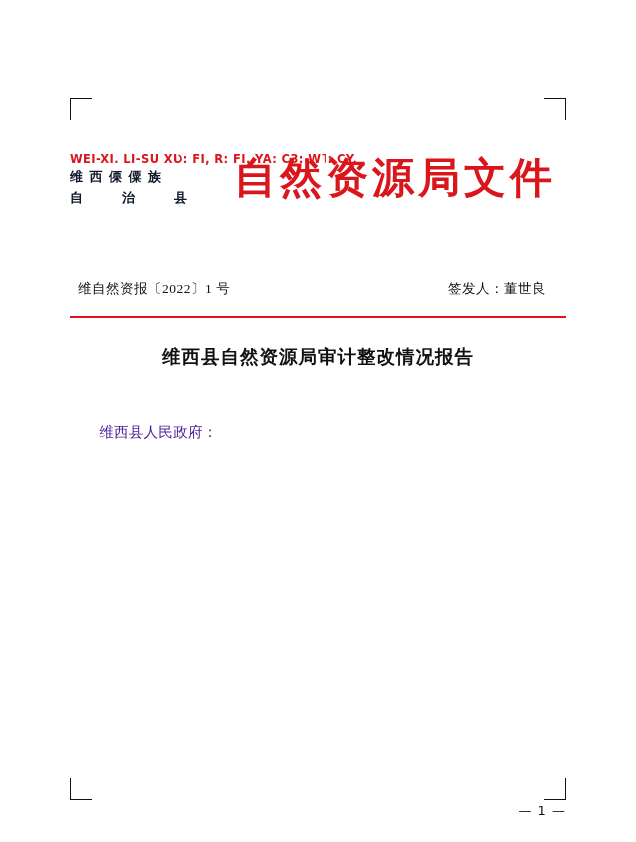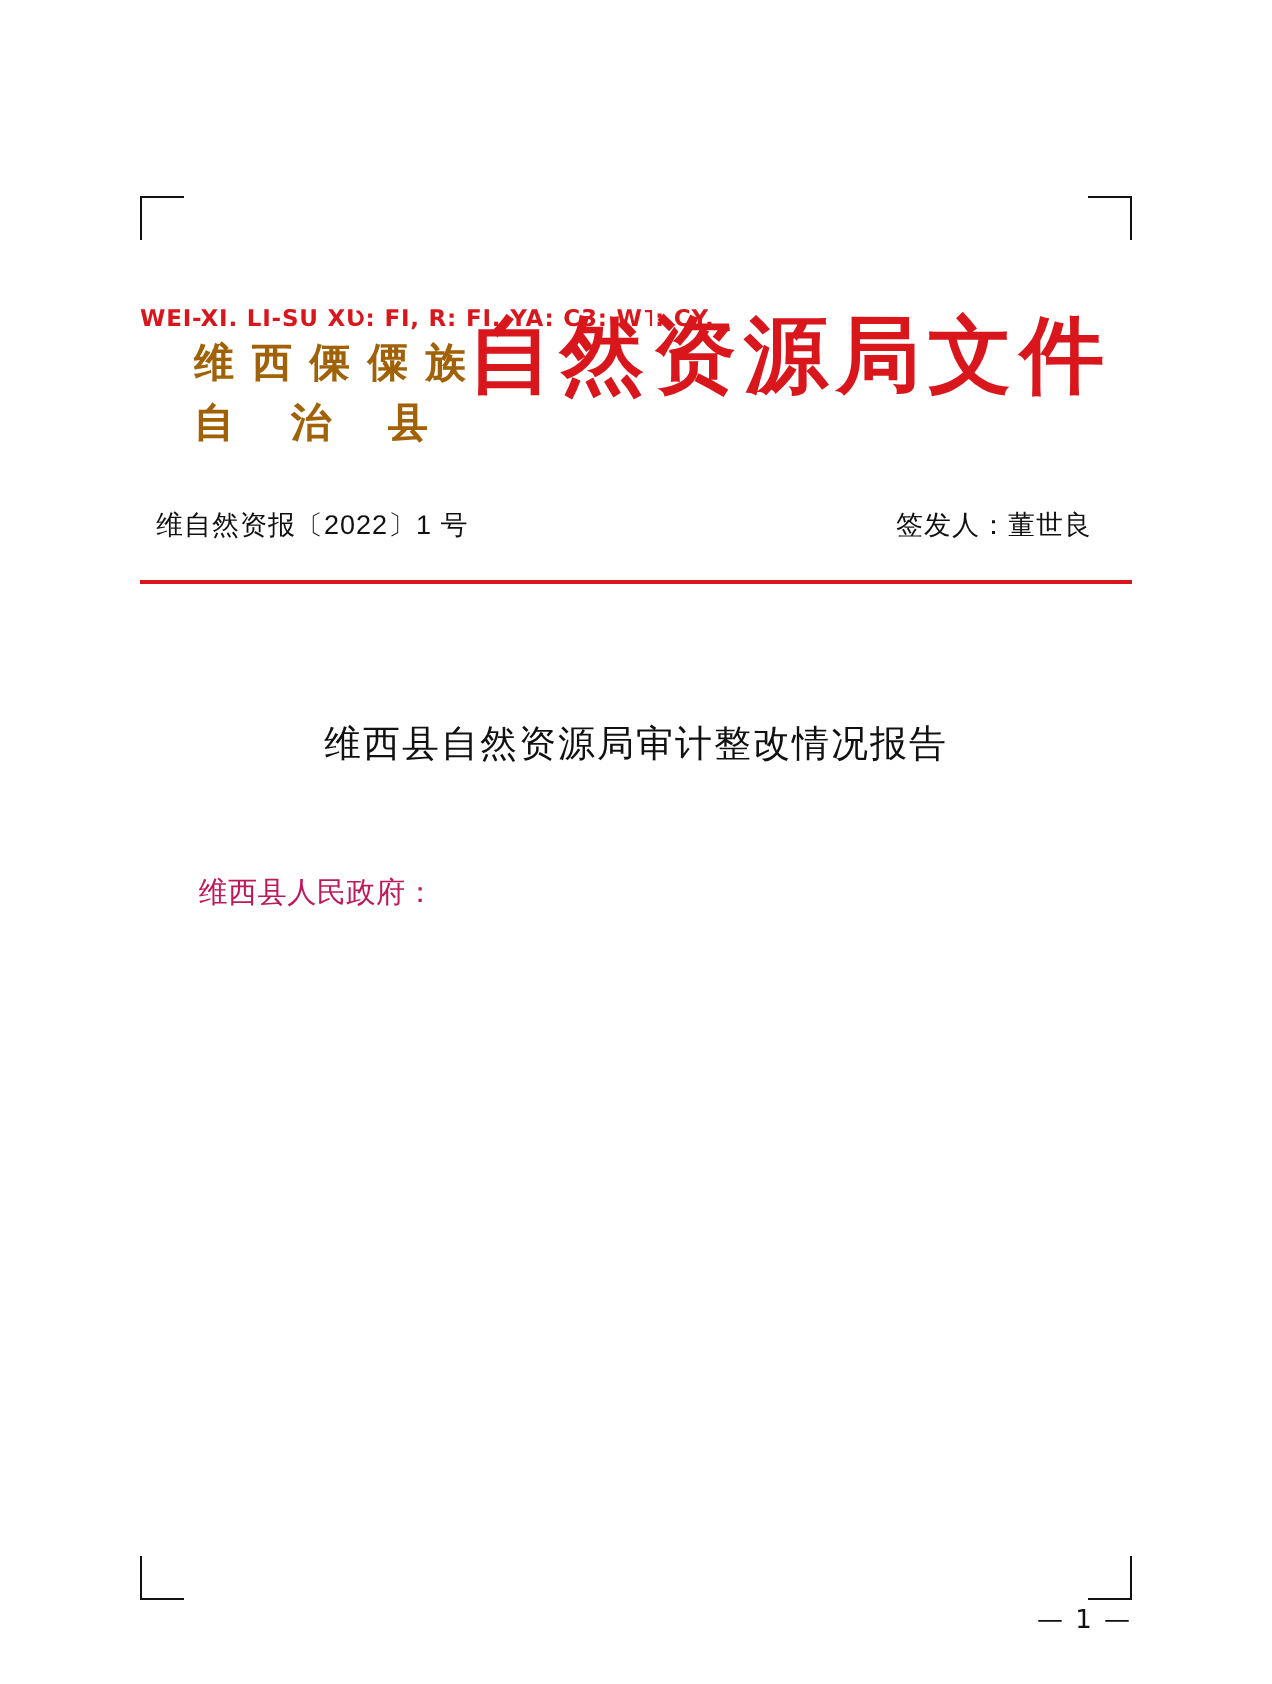--- a/index.html
+++ b/index.html
@@ -71,28 +71,27 @@
     font-weight: bold;
     font-size: 11.5px;
     letter-spacing: 0.4px;
     white-space: nowrap;
     line-height: 1.25;
   }
   .mast-line-latin.second {
     margin-top: 20px;
   }
   .mast-line-han {
-    color: #a16207;
+    color: #0f172a;
     font-family: "DejaVu Sans", sans-serif;
     font-weight: bold;
-    font-size: 20px;
+    font-size: 13px;
     letter-spacing: 1px;
     margin-top: 2px;
     white-space: nowrap;
-    margin-left: 27px;
   }
   .mast-line-han.spaced {
     letter-spacing: 1px;
   }
   .mast-line-han.wide {
     display: flex;
     width: 118px;
     justify-content: space-between;
     margin-top: 3px;
   }
@@ -104,23 +103,23 @@
     font-family: "DejaVu Serif", "Liberation Serif", serif;
     font-weight: bold;
     font-size: 42px;
     letter-spacing: 4px;
     white-space: nowrap;
   }
 
   
   .numrow {
     position: relative;
-    margin-top: 38px;
+    margin-top: 64px;
     height: 22px;
-    font-family: Liberation Sans, sans-serif;
+    font-family: Liberation Serif, serif;
     font-size: 13.5px;
     color: #111;
   }
   .doc-number {
     position: absolute;
     left: 8px;
     top: 0;
     letter-spacing: 0.5px;
   }
   .signer {
@@ -130,36 +129,36 @@
     letter-spacing: 0.5px;
   }
   .red-rule {
     margin-top: 14px;
     height: 2px;
     background: #d9161c;
   }
 
   
   .doc-title {
-    margin-top: 67px;
+    margin-top: 26px;
     text-align: center;
     font-family: "DejaVu Sans", "Liberation Sans", sans-serif;
-    font-weight: normal;
+    font-weight: bold;
     font-size: 18.5px;
     letter-spacing: 1px;
     color: #111;
   }
 
   
   .body-text {
     margin-top: 48px;
     font-family: "DejaVu Sans", "Liberation Sans", sans-serif;
     font-size: 14.6px;
     line-height: 2.0;
-    color: #be185d;
+    color: #4c1d95;
     letter-spacing: 0.2px;
   }
   .body-text p {
     margin: 0;
     text-align: justify;
   }
   .body-text p.indent {
     text-indent: 2em;
   }
   .body-text p.salutation {

